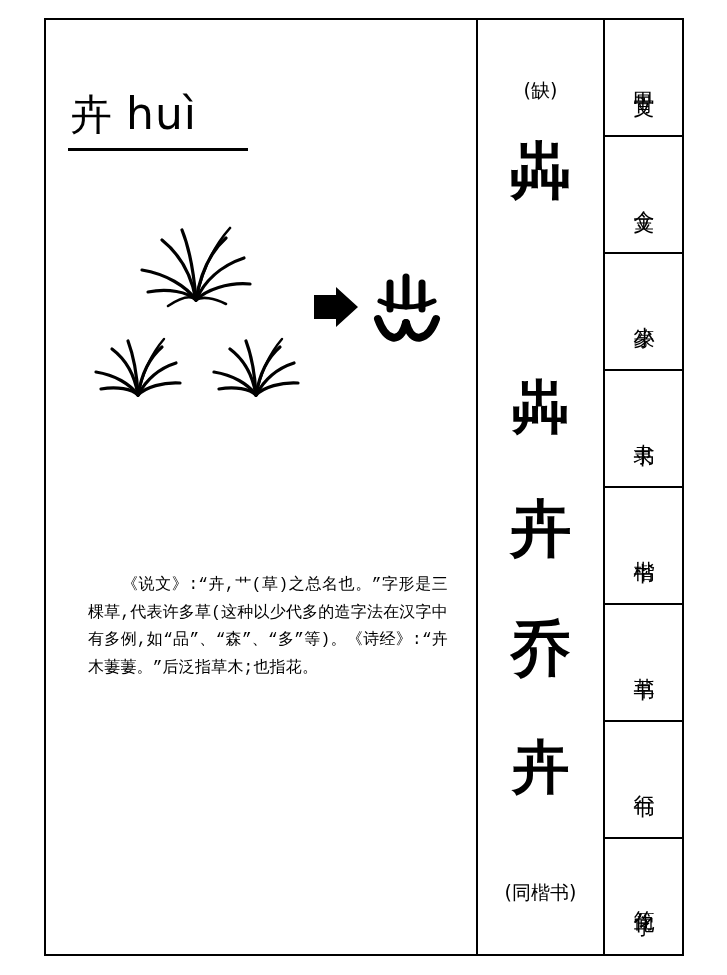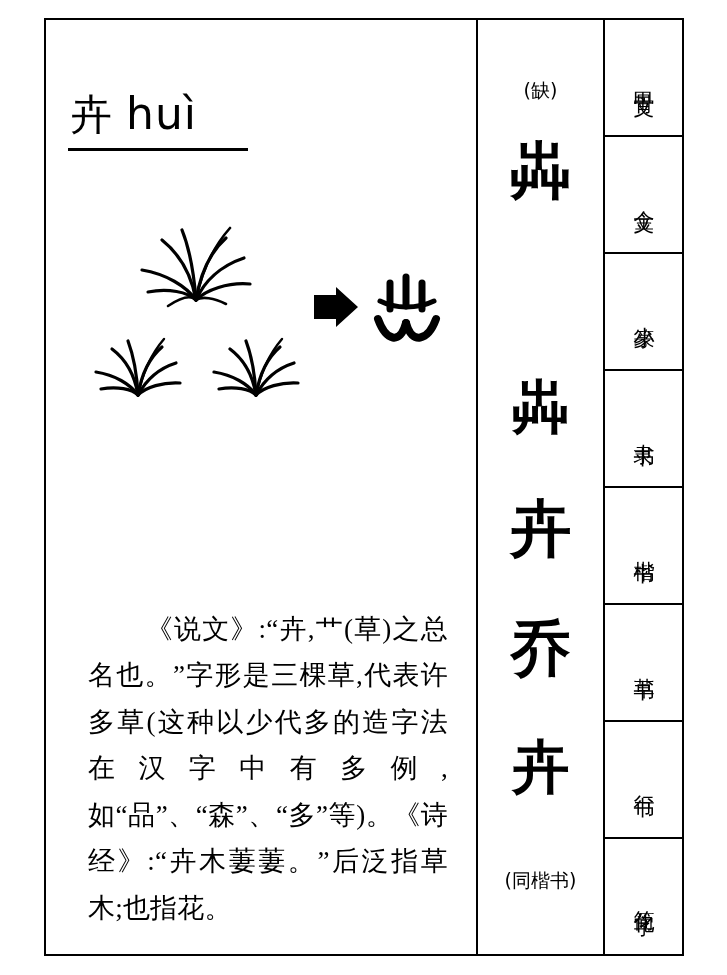--- a/index.html
+++ b/index.html
@@ -88,43 +88,43 @@
     top: 185px;
     width: 400px;
     height: 220px;
   }
   .illus svg { display: block; }
 
   
   .explain {
     position: absolute;
     left: 42px;
-    top: 586px;
+    top: 552px;
     width: 360px;
-    font-family: Liberation Serif, serif;
-    font-size: 27px;
+    font-family: Liberation Mono, monospace;
+    font-size: 16px;
     line-height: 1.72;
     text-align: justify;
     letter-spacing: 0.2px;
   }
   .explain .indent { display: inline-block; width: 2.1em; }
 
   
   .seal-note-top {
     position: absolute;
     top: 58px;
     left: 0;
     width: 100%;
     text-align: center;
     font-family: "DejaVu Sans", sans-serif;
     font-size: 19px;
   }
   .seal-note-bottom {
     position: absolute;
-    bottom: 60px;
+    bottom: 48px;
     left: 0;
     width: 100%;
     text-align: center;
     font-family: "DejaVu Sans", sans-serif;
     font-size: 19px;
   }
   .seal-stack {
     position: absolute;
     top: 120px;
     left: 0;

